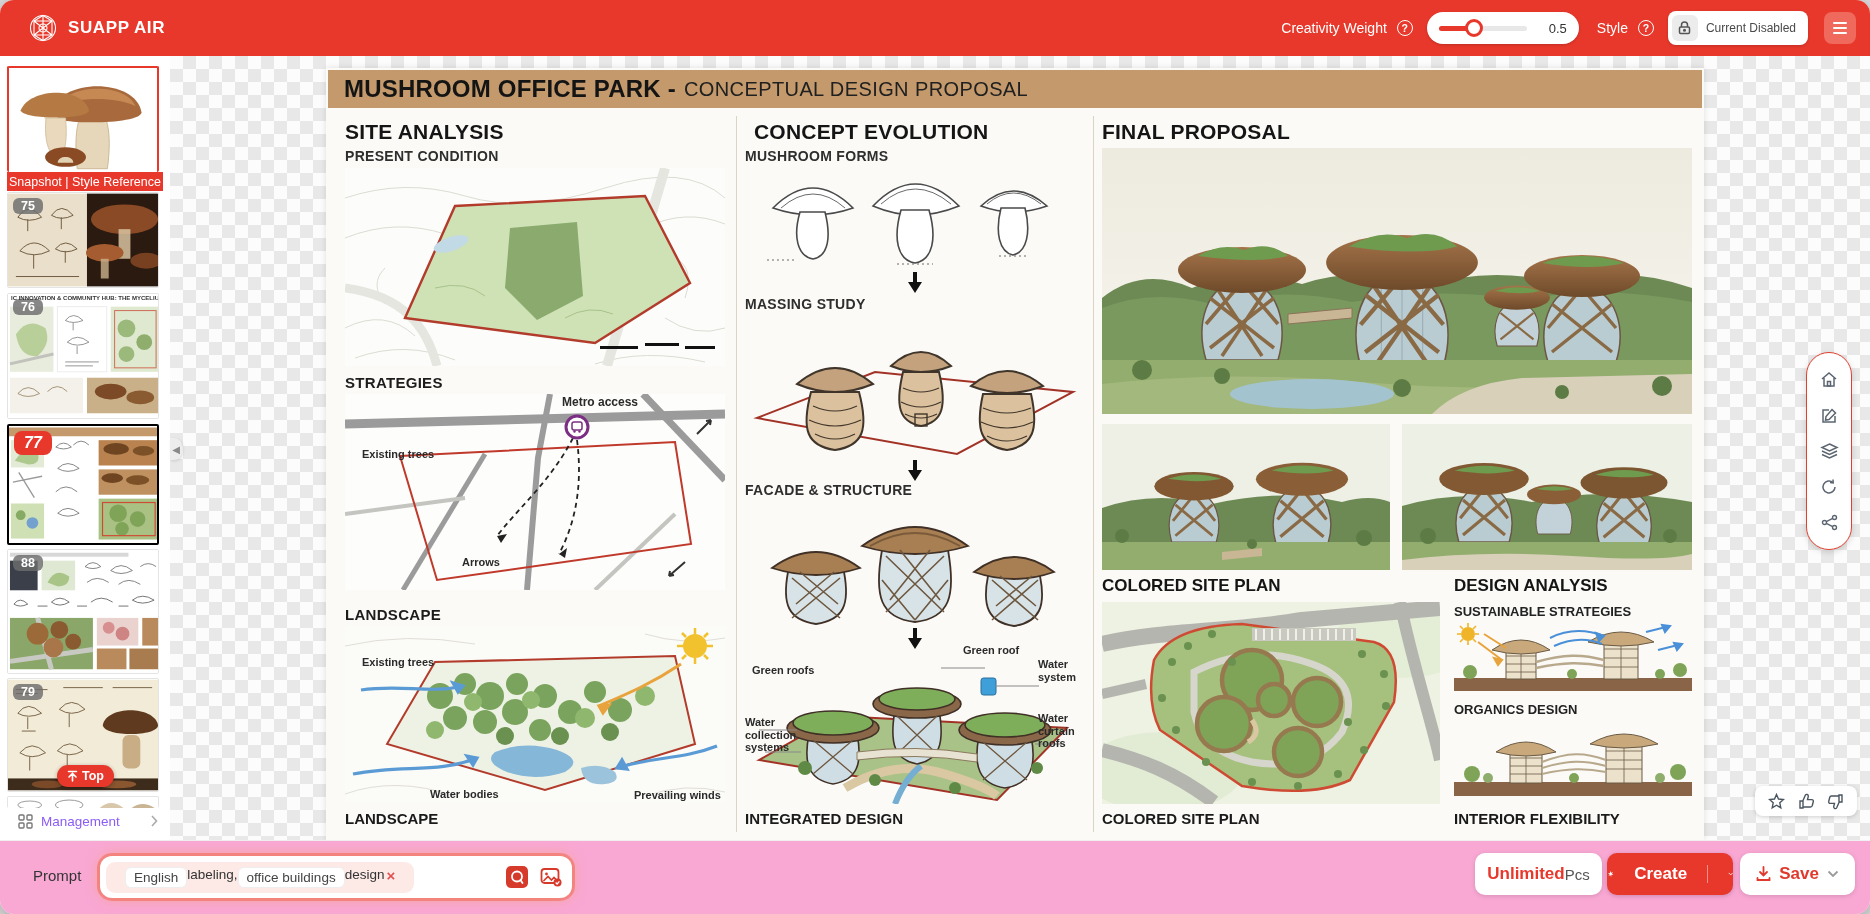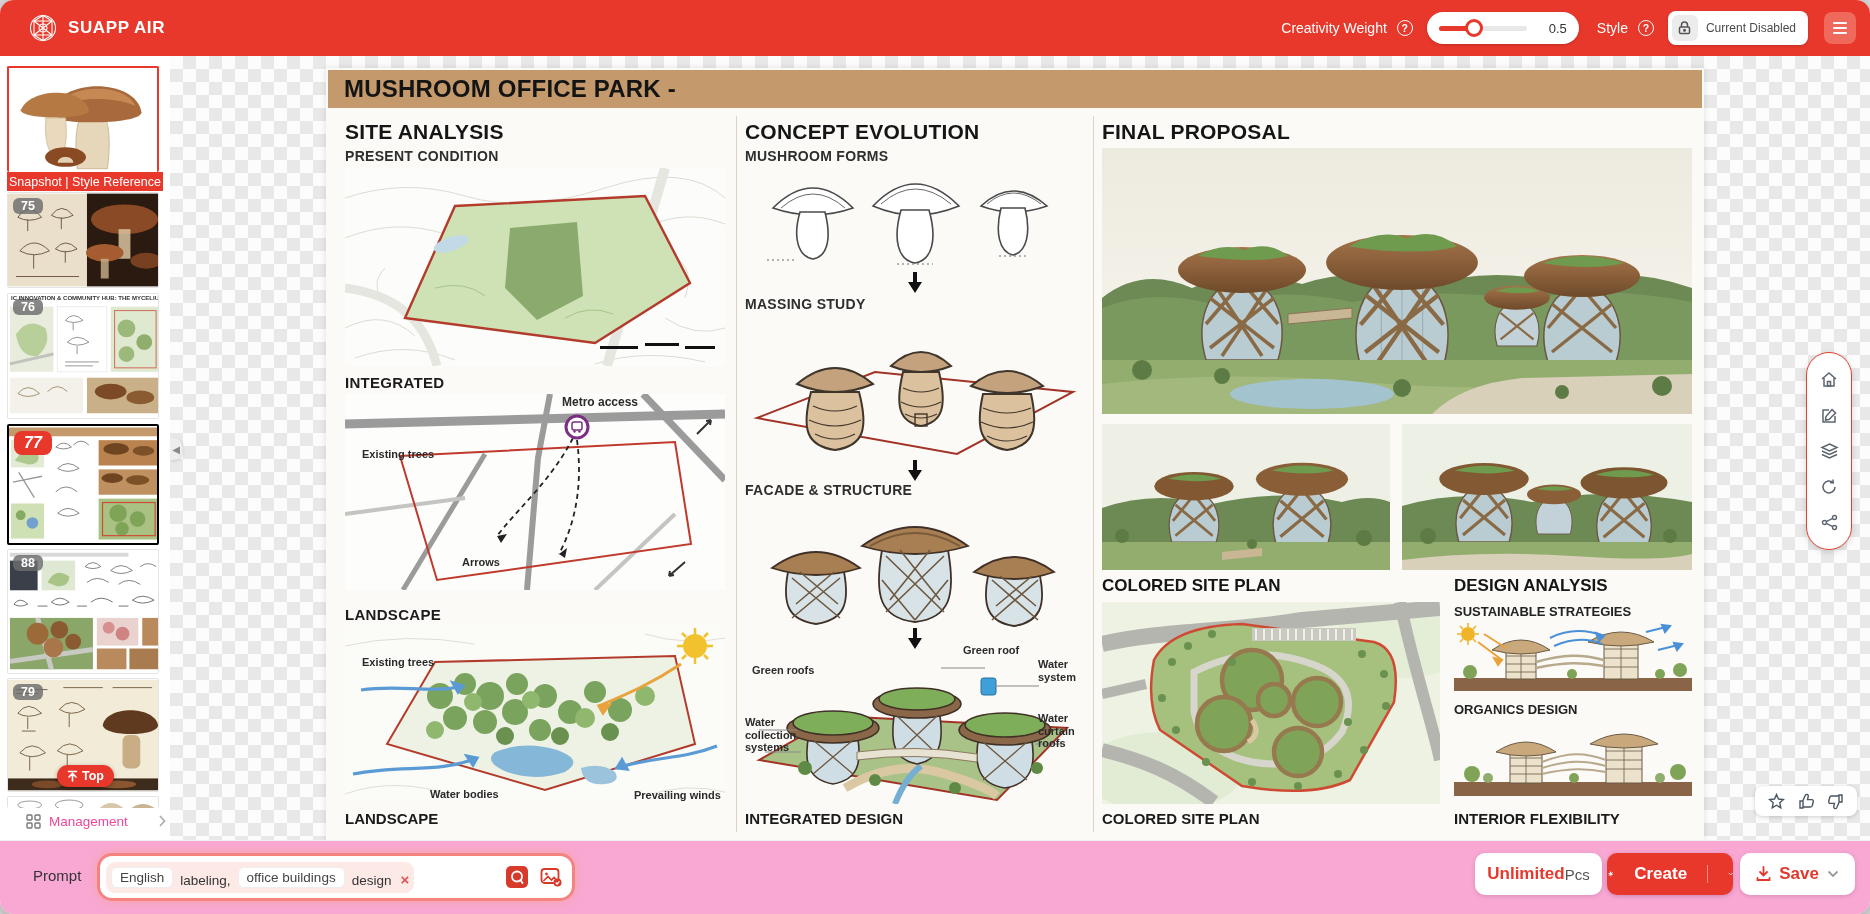--- a/index.html
+++ b/index.html
@@ -20,21 +20,21 @@
   .statustext{color:#4a4a4a;font-size:12px;white-space:nowrap}
   .burger{width:32px;height:32px;border-radius:8px;background:#f0695d;display:flex;align-items:center;justify-content:center}
   
   .sidebar{left:0;top:56px;width:170px;height:784px;background:#fff}
   .thumb{position:absolute;left:7px;width:152px;background:#fff;border:1px solid #e4e4e4;border-radius:2px;overflow:hidden}
   .thumb svg{display:block}
   .badge{position:absolute;left:5px;top:5px;background:rgba(108,108,108,.82);color:#fff;font-size:12.5px;font-weight:700;padding:1px 8px;border-radius:6px}
   .badge.sel{background:#e8382b;font-size:16px;font-style:italic;padding:3px 10px;border-radius:8px}
   .reflabel{position:absolute;left:7px;top:116px;width:156px;height:19px;background:#e8382b;color:#fff;font-size:12.5px;display:flex;align-items:center;justify-content:center;white-space:nowrap}
   .topbtn{position:absolute;left:57px;top:709px;height:22px;background:#e8382b;border-radius:11px;color:#fff;font-size:12.5px;font-weight:600;display:flex;align-items:center;gap:4px;padding:0 10px;box-shadow:0 1px 4px rgba(0,0,0,.3)}
-  .mgmt{position:absolute;left:8px;top:750px;width:170px;height:30px;display:flex;align-items:center;gap:8px;padding:0 12px 0 18px;color:#ec4899;font-size:13.5px}
+  .mgmt{position:absolute;left:0;top:750px;width:170px;height:30px;display:flex;align-items:center;gap:8px;padding:0 12px 0 18px;color:#8b5cf6;font-size:13.5px}
   
   .canvas{left:170px;top:56px;width:1700px;height:784px;background:conic-gradient(#e8e8e8 0 25%,#fcfcfc 0 50%,#e8e8e8 0 75%,#fcfcfc 0);background-size:26px 26px}
   .board{position:absolute;left:156px;top:12px;width:1378px;height:772px;background:#fbfaf7;box-shadow:0 0 6px rgba(0,0,0,.12)}
   .titlebar{position:absolute;left:2px;top:2px;width:1374px;height:38px;background:#c49a6c;display:flex;align-items:center;padding-left:16px;gap:8px}
   .titlebold{font-size:24px;font-weight:800;color:#141414;letter-spacing:.2px}
   .titlereg{font-size:20px;font-weight:400;color:#202020;letter-spacing:.4px}
   .colline{position:absolute;top:48px;width:1px;height:716px;background:#ddd3c3}
   .h1{position:absolute;font-size:21px;font-weight:800;color:#151515;letter-spacing:.2px}
   .h2{position:absolute;font-size:14px;font-weight:600;color:#2e2e2e;letter-spacing:.3px}
   .h2b{position:absolute;font-size:15px;font-weight:700;color:#1c1c1c;letter-spacing:.3px}
@@ -46,21 +46,21 @@
   .imgbox{position:absolute;overflow:hidden}
   .arrowdn{position:absolute;width:18px;height:22px}
   
   .rtool{position:absolute;left:1636px;top:296px;width:46px;height:198px;background:#fff;border:1.6px solid #e0402f;border-radius:23px;display:flex;flex-direction:column;align-items:center;justify-content:space-evenly;box-shadow:0 2px 6px rgba(0,0,0,.15)}
   .fbpill{position:absolute;left:1585px;top:730px;width:102px;height:30px;background:#fff;border-radius:8px;display:flex;align-items:center;justify-content:space-evenly;box-shadow:0 1px 4px rgba(0,0,0,.18)}
   .collapse{position:absolute;left:0;top:382px;width:12px;height:22px;background:#ededed;border-radius:0 8px 8px 0;display:flex;align-items:center;justify-content:center;color:#8a8a8a;font-size:10px;box-shadow:1px 1px 3px rgba(0,0,0,.12)}
   
   .bbar{left:0;top:840px;width:1870px;height:74px;background:#f9a8d4;border-top:1px solid #f0f0f0}
   .promptlabel{position:absolute;left:33px;top:26px;font-size:15px;color:#333;font-weight:500}
   .promptinput{position:absolute;left:100px;top:15px;width:472px;height:42px;background:#fff;border-radius:12px;box-shadow:0 0 0 3px rgba(238,90,60,.45),0 0 14px rgba(245,160,60,.5);display:flex;align-items:center;padding:0 10px 0 6px}
-  .tagarea{background:#fdeae7;border-radius:9px;display:flex;align-items:flex-end;gap:7px;padding:5px 5px;font-size:13.5px;color:#333}
+  .tagarea{background:#fdeae7;border-radius:9px;display:flex;align-items:flex-start;padding:5px 19px;font-size:13.5px;color:#333}
   .chip{background:#fff;border:1px solid #eee;border-radius:6px;padding:2px 8px;color:#444}
   .xdel{color:#e05252;font-size:15px;font-weight:600;margin-left:2px}
   .pbicons{margin-left:auto;display:flex;gap:12px;align-items:center}
   .creditpill{position:absolute;left:1475px;top:12px;width:127px;height:42px;background:#fff;border-radius:10px;box-shadow:0 1px 5px rgba(0,0,0,.15);display:flex;align-items:center;justify-content:center;}
   .creditbold{color:#e8382b;font-weight:800;font-size:17px}
   .creditunit{color:#555;font-size:15px}
   .createbtn{position:absolute;left:1607px;top:12px;width:126px;height:42px;background:#e8382b;border-radius:10px;display:flex;align-items:center;justify-content:center;gap:20px;color:#fff;font-size:17px;font-weight:600;box-shadow:0 1px 5px rgba(0,0,0,.2)}
   .createbtn .divl{width:1px;height:18px;background:rgba(255,255,255,.45)}
   .savebtn{position:absolute;left:1740px;top:12px;width:115px;height:42px;background:#fff;border-radius:10px;display:flex;align-items:center;justify-content:center;gap:8px;box-shadow:0 1px 5px rgba(0,0,0,.15)}
   .savetext{color:#e03a2c;font-size:17px;font-weight:600}
@@ -282,20 +282,21 @@
     </div>
   </div>
 
   <div class="abs canvas">
     <div class="collapse">◀</div>
 
     <div class="board">
 
       <div class="titlebar">
         <span class="titlebold">MUSHROOM OFFICE PARK -</span>
+        <span class="titlereg">CONCEPTUAL DESIGN PROPOSAL</span>
       </div>
       <div class="colline" style="left:410px"></div>
       <div class="colline" style="left:767px"></div>
 
       <span class="h1" style="left:19px;top:52px">SITE ANALYSIS</span>
       <span class="h2" style="left:19px;top:80px">PRESENT CONDITION</span>
 
       <div class="imgbox" style="left:19px;top:100px;width:380px;height:198px">
         <svg viewBox="0 0 380 198" width="380" height="198" style="background:#fcfcfa">
           <g stroke="#dcdcd4" fill="none" stroke-width="1">
@@ -314,21 +315,21 @@
               <path d="M90,120 q30,-8 50,8 M220,150 q24,-14 48,-4"></path>
             </g>
           <g fill="#111">
               <rect x="255" y="178" width="38" height="3"></rect>
               <rect x="300" y="175" width="34" height="3"></rect>
               <rect x="340" y="178" width="30" height="3"></rect>
             </g>
         </svg>
       </div>
 
-      <span class="h2b" style="left:19px;top:306px">INTEGRATED</span>
+      <span class="h2b" style="left:19px;top:306px">STRATEGIES</span>
 
       <div class="imgbox" style="left:19px;top:326px;width:380px;height:196px">
         <svg viewBox="0 0 380 196" width="380" height="196" style="background:#fdfdfb">
           <g stroke="#9b9b9b" fill="none">
             <path d="M0,30 L380,20" stroke-width="9"></path>
             <path d="M298,0 L380,86" stroke-width="7"></path>
             <path d="M205,0 L193,64 L182,196" stroke-width="6"></path>
             <path d="M58,196 L140,60" stroke-width="5"></path>
             <path d="M0,120 L120,104" stroke-width="4" stroke="#c4c4c0"></path>
             <path d="M250,196 L330,120" stroke-width="4" stroke="#c4c4c0"></path>
@@ -406,21 +407,21 @@
               <path d="M272,142 l10,1 -5,-9 z" fill="#5b9bd5"></path>
           </g>
         </svg>
       </div>
       <span class="maplabel" style="left:36px;top:588px">Existing trees</span>
       <span class="maplabel" style="left:104px;top:720px">Water bodies</span>
       <span class="maplabel" style="left:308px;top:721px">Prevailing winds</span>
 
       <span class="cap" style="left:19px;top:742px">LANDSCAPE</span>
 
-      <span class="h1" style="left:419px;top:52px">CONCEPT EVOLUTION</span>
+      <span class="h1" style="left:428px;top:52px">CONCEPT EVOLUTION</span>
       <span class="h2" style="left:419px;top:80px">MUSHROOM FORMS</span>
 
       <div class="imgbox" style="left:429px;top:98px;width:320px;height:100px">
         <svg viewBox="0 0 320 100" width="320" height="100">
           <g stroke="#4a4a4a" stroke-width="1.6" fill="#fff">
             <path d="M18,42 Q58,2 98,42 Q58,56 18,42 Z"></path>
             <path d="M45,46 C38,70 42,90 58,93 C74,90 76,70 70,46 Z"></path>
             <path d="M118,40 Q160,-4 204,40 Q160,58 118,40 Z"></path>
             <path d="M146,44 C138,72 142,94 160,97 C178,94 182,72 174,44 Z"></path>
             <path d="M226,40 Q258,10 292,40 Q258,52 226,40 Z"></path>

